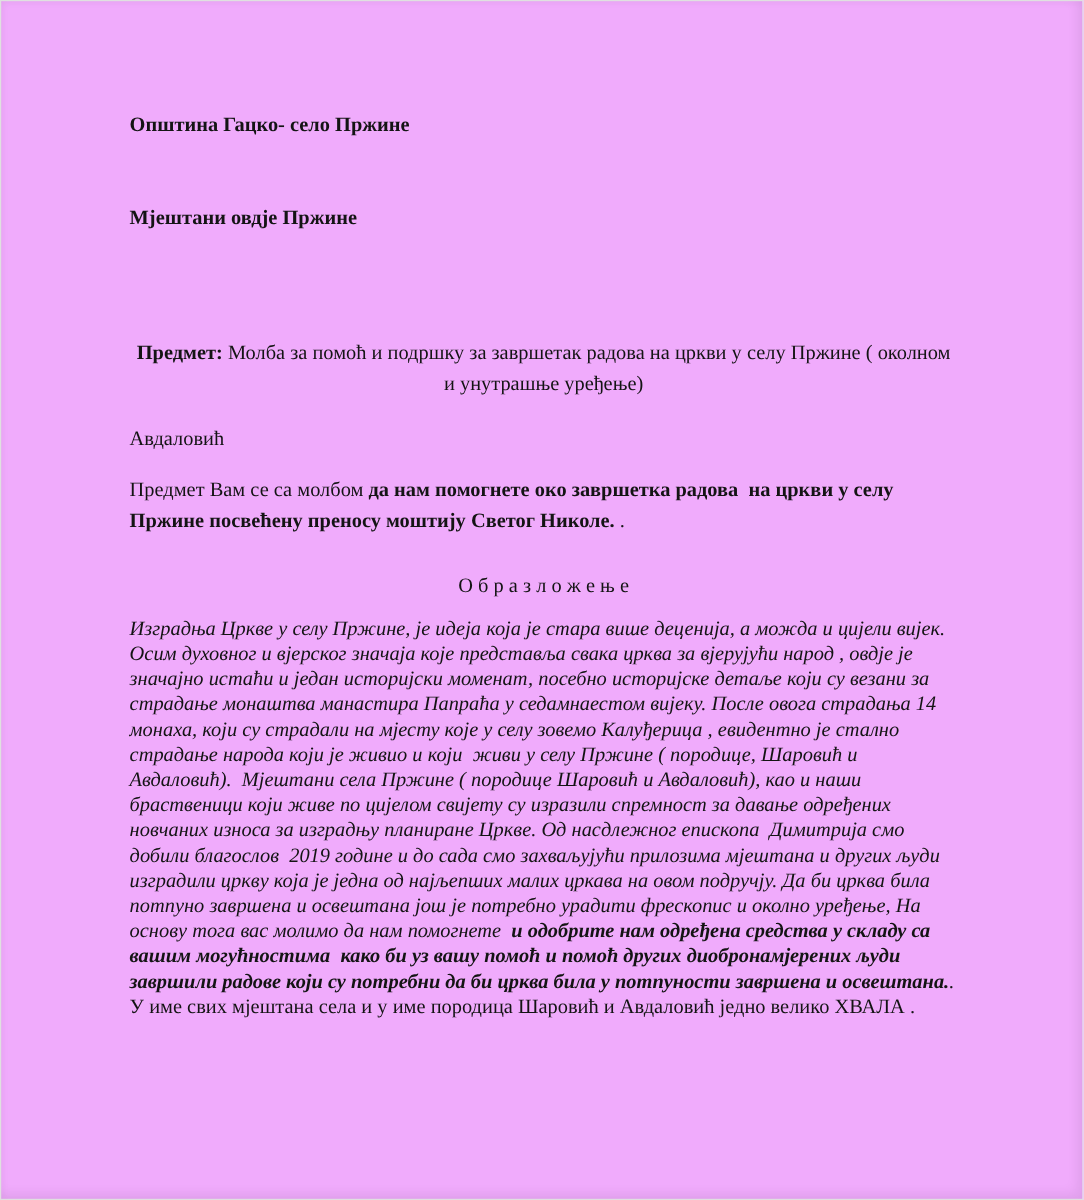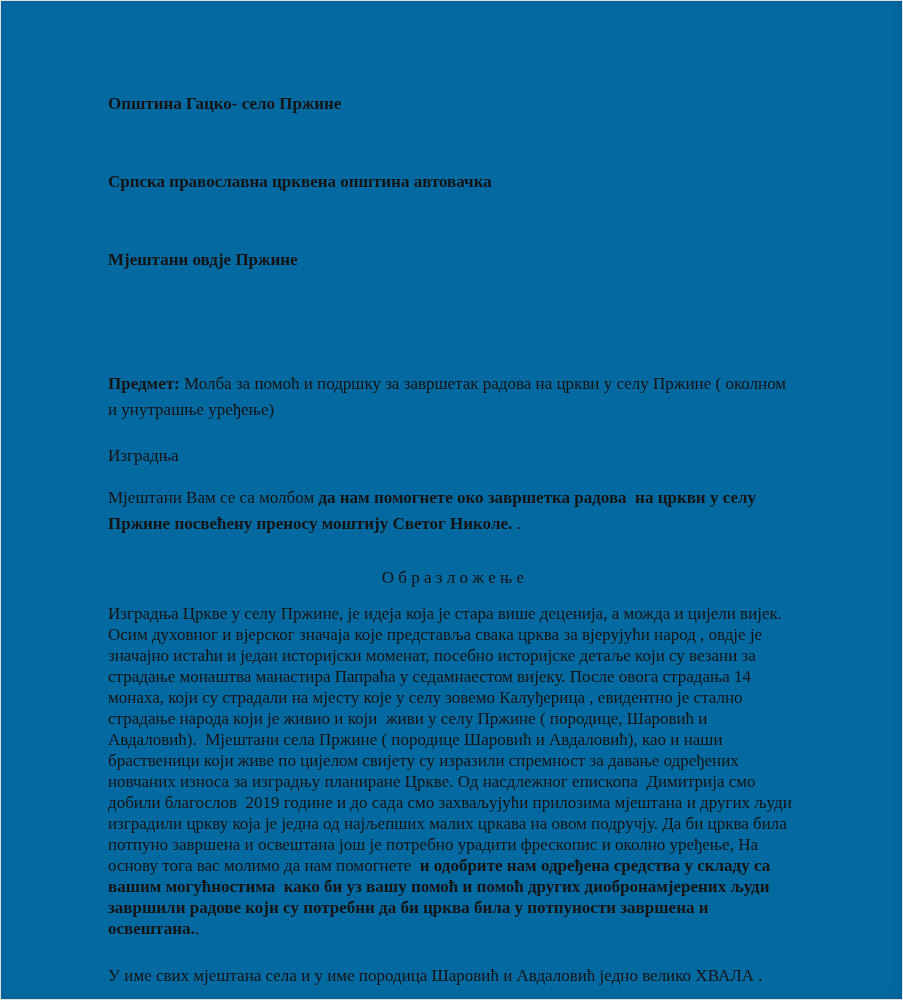--- a/index.html
+++ b/index.html
@@ -4,66 +4,65 @@
 <style>
   html, body { margin: 0; padding: 0; }
   body {
     width: 903px; height: 1000px;
     background: #f2f2f2;
     font-family: "Liberation Serif", "DejaVu Serif", serif;
   }
   .page {
     position: relative;
     width: 903px; height: 1000px;
-    background: #0369a1;
+    background: #f0abfc;
     box-sizing: border-box;
     border: 1px solid #e0e0e0;
     box-shadow: inset -4px -4px 10px rgba(0,0,0,0.07), inset 2px 2px 6px rgba(0,0,0,0.03);
     overflow: hidden;
   }
   .content {
     position: absolute;
     left: 107px; top: 38px;
     width: 690px;
     color: #141414;
     font-size: 17px;
   }
   .pre { white-space: pre-wrap; }
   .b { font-weight: bold; }
   .header-block { font-weight: bold; line-height: 26px; }
-  .subject { margin-top: 46px; line-height: 26px; }
+  .subject { margin-top: 34px; line-height: 26px; text-align: center; }
   .salutation { margin-top: 20px; line-height: 26px; }
   .intro { margin-top: 16px; line-height: 26px; }
   .section-heading {
     margin-top: 30px;
     text-align: center;
     font-weight: normal;
     line-height: 22px;
   }
-  .body-par { margin-top: 14px; line-height: 21px; }
-  .thanks { line-height: 21px; margin-top: 26px; }
+  .body-par { margin-top: 14px; line-height: 21px; font-style: italic; }
+  .thanks { line-height: 21px; }
   .closing { margin-top: 20px; line-height: 22px; }
 </style>
 </head>
 <body>
 
 <div class="page">
   <div class="content">
 
     <div class="header-block pre">
       <div>Општина Гацко- село Пржине</div>
-      <div>Српска православна црквена општина автовачка</div>
       <div>Мјештани овдје Пржине</div>
     </div>
 
     <div class="subject pre"><span class="b">Предмет:</span><span> Молба за помоћ и подршку за завршетак радова на цркви у селу Пржине ( околном и унутрашње уређење)</span></div>
 
-    <div class="salutation pre">Изградња</div>
+    <div class="salutation pre">Авдаловић</div>
 
-    <div class="intro pre"><span>Мјештани Вам се са молбом </span><span class="b">да нам помогнете око завршетка радова  на цркви у селу Пржине посвећену преносу моштију Светог Николе.</span><span> .</span></div>
+    <div class="intro pre"><span>Предмет Вам се са молбом </span><span class="b">да нам помогнете око завршетка радова  на цркви у селу Пржине посвећену преносу моштију Светог Николе.</span><span> .</span></div>
 
     <div class="section-heading pre">О б р а з л о ж е њ е</div>
 
     <div class="body-par pre"><span>Изградња Цркве у селу Пржине, је идеја која је стара више деценија, а можда и цијели вијек.  Осим духовног и вјерског значаја које представља свака црква за вјерујући народ , овдје је значајно истаћи и један историјски моменат, посебно историјске детаље који су везани за страдање монаштва манастира Папраћа у седамнаестом вијеку. После овога страдања 14 монаха, који су страдали на мјесту које у селу зовемо Калуђерица , евидентно је стално страдање народа који је живио и који  живи у селу Пржине ( породице, Шаровић и Авдаловић).  Мјештани села Пржине ( породице Шаровић и Авдаловић), као и наши браственици који живе по цијелом свијету су изразили спремност за давање одређених новчаних износа за изградњу планиране Цркве. Од насдлежног епископа  Димитрија смо добили благослов  2019 године и до сада смо захваљујући прилозима мјештана и других људи изградили цркву која је једна од најљепших малих цркава на овом подручју. Да би црква била потпуно завршена и освештана још је потребно урадити фрескопис и околно уређење, На основу тога вас молимо да нам помогнете  </span><span class="b">и одобрите нам одређена средства у складу са вашим могућностима  како би уз вашу помоћ и помоћ других диобронамјерених људи завршили радове који су потребни да би црква била у потпуности завршена и освештана.</span><span>.</span></div>
 
     <div class="thanks pre">У име свих мјештана села и у име породица Шаровић и Авдаловић једно велико ХВАЛА .</div>
 
     <div class="closing pre">
       
       

